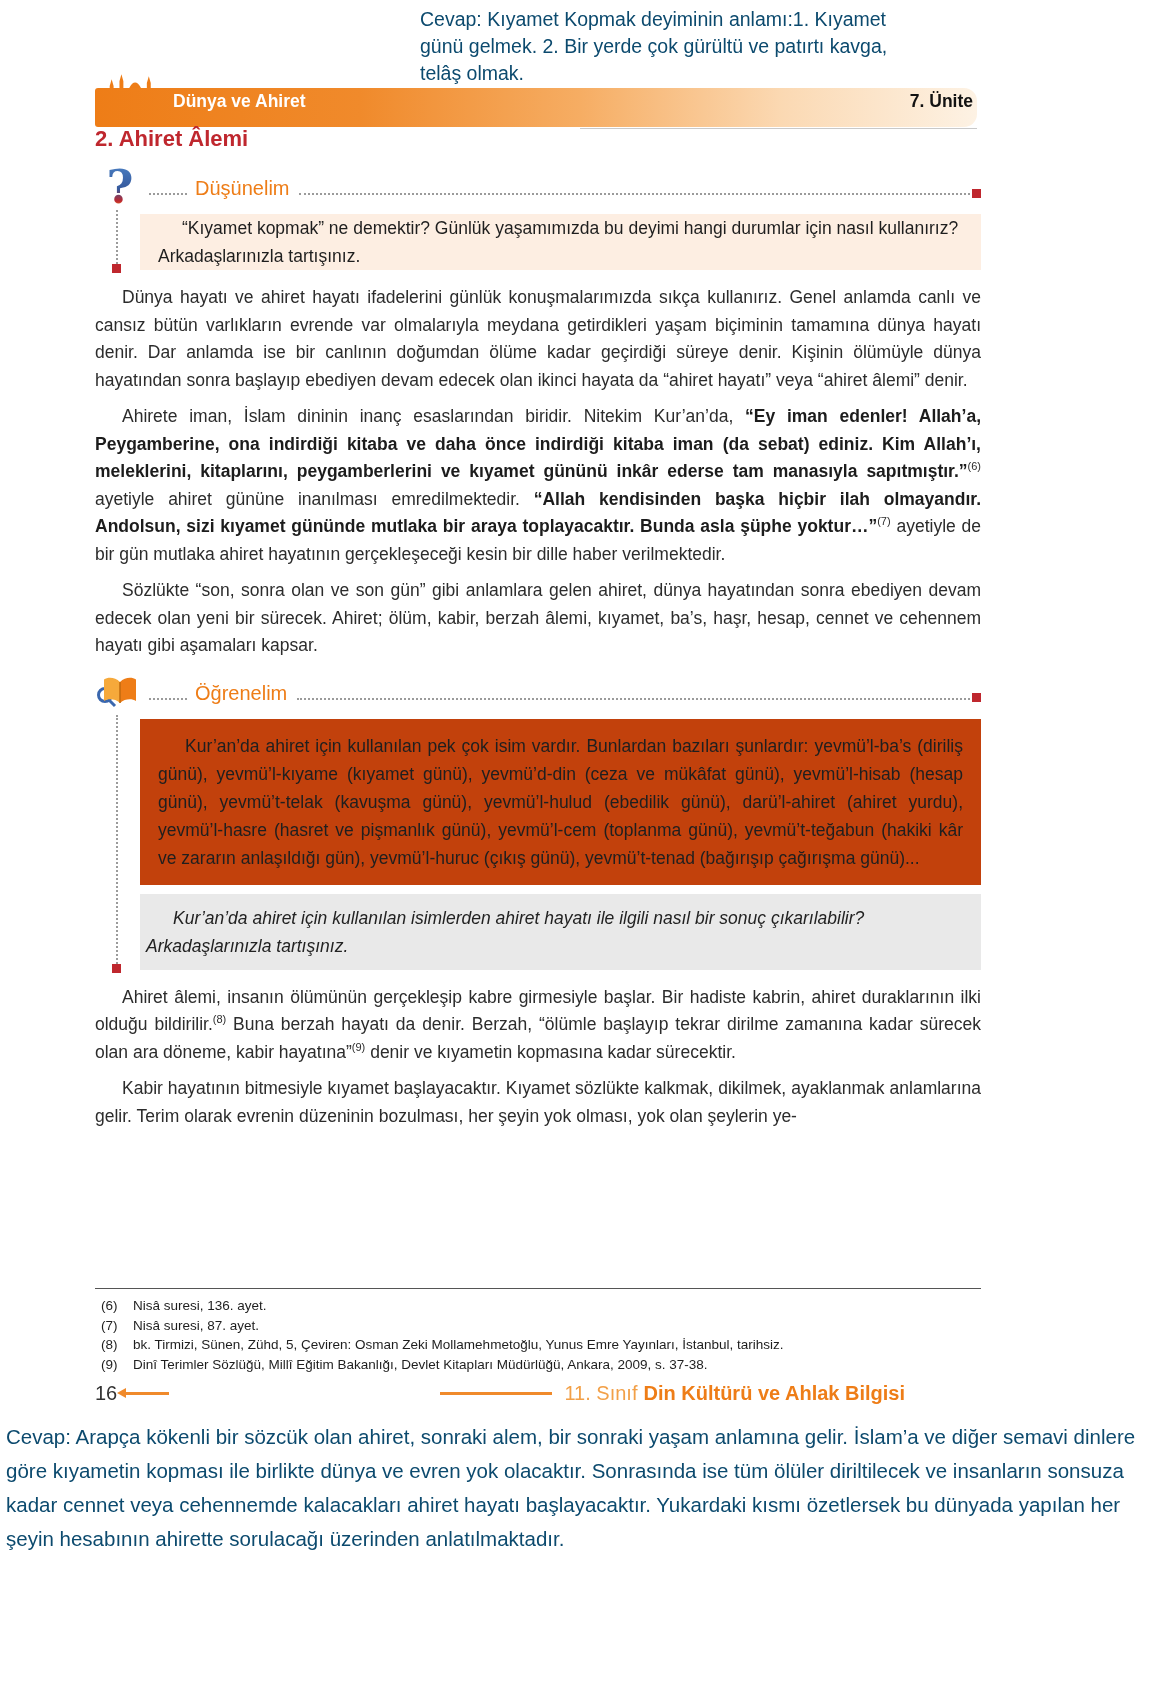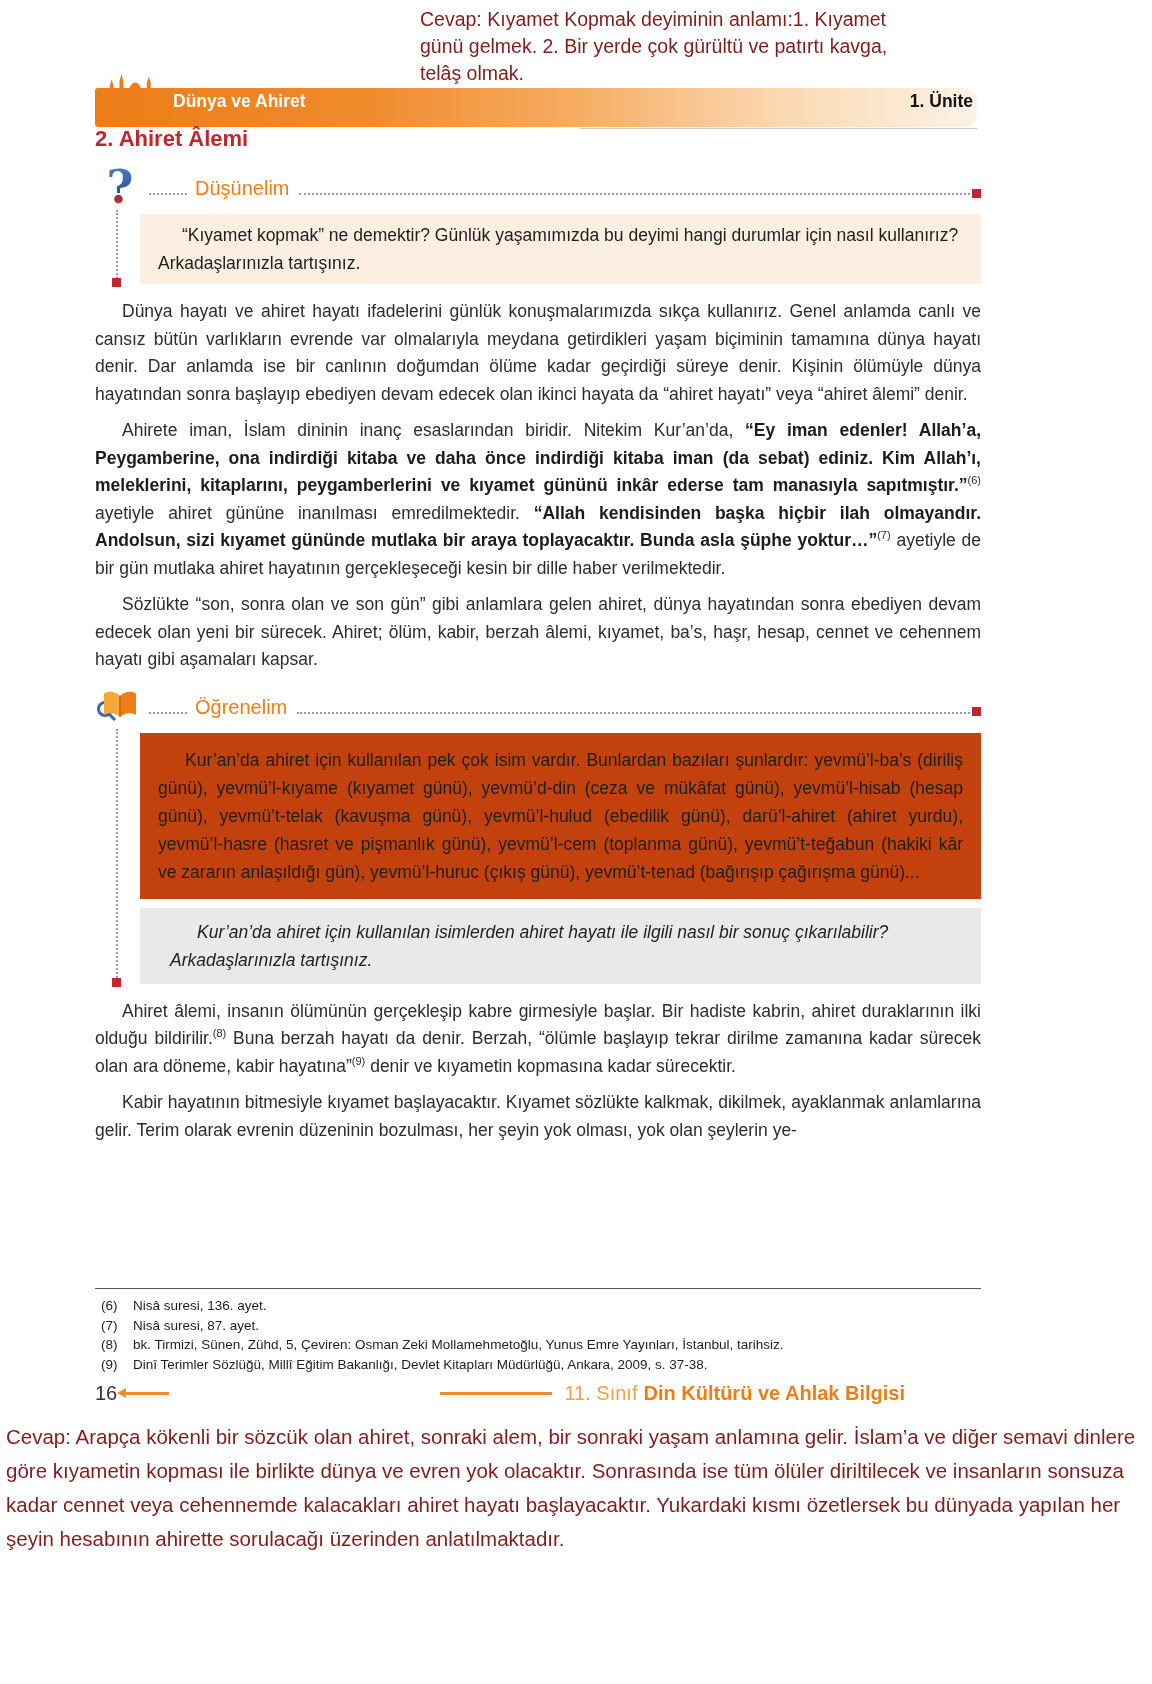--- a/index.html
+++ b/index.html
@@ -2,21 +2,21 @@
 <html><head>
 <meta charset="utf-8">
 <style>
   * { box-sizing: border-box; }
   html, body { margin: 0; padding: 0; }
   body { background: #ffffff; }
   .page { position: relative; width: 1152px; height: 1684px; background: #ffffff;
           font-family: "Liberation Sans", "DejaVu Sans", sans-serif; color: #2c2c2c; overflow: hidden; }
 
   
-  .annot { color: #7f1d1d; }
+  .annot { color: #0c4a6e; }
   .annot-top { position: absolute; left: 420px; top: 6px; width: 482px; font-size: 19.5px; line-height: 27px; }
   .annot-bottom { position: absolute; left: 6px; top: 1420px; width: 1142px; font-size: 20.5px; line-height: 34px; }
 
   
   .skyline { position: absolute; left: 96px; top: 66px; }
   .band { position: absolute; left: 95px; top: 88px; width: 882px; height: 39px;
           background: linear-gradient(90deg, #ee7d17 0%, #f08a2b 30%, #f6ad63 55%, #fbd9b3 78%, #fdf2e4 100%);
           border-radius: 3px 13px 13px 3px; }
   .band::after { content: ""; position: absolute; left: 55%; right: 0; bottom: -2px; border-bottom: 1.5px solid #c9c9c9; }
   .band-title { position: absolute; left: 78px; top: 3px; color: #ffffff; font-weight: 700; font-size: 17.5px; }
@@ -37,25 +37,25 @@
   .leader.short { width: 38px; flex: none; margin: 14px 8px 0 4px; }
   .leader.long { flex: 1; margin: 14px 2px 0 10px; }
   .act-title { flex: none; font-size: 20px; font-weight: 400; color: #ee7d17; margin-top: 3px; }
   .redsq { flex: none; width: 9px; height: 9px; background: #bf272e; margin-top: 12px; }
 
   .act-body { position: relative; margin-left: 45px; }
   .vline { position: absolute; left: -24px; top: -4px; bottom: 2px; width: 0; border-left: 2.5px dotted #9b9b9b; }
   .endsq { position: absolute; left: -28px; bottom: -3px; width: 9px; height: 9px; background: #bf272e; }
   .act-spacer { height: 14px; }
 
-  .peach-box { background: #fdeee2; padding: 7px 18px; font-size: 17.5px; line-height: 28px;
+  .peach-box { background: #fdeee2; padding: 0 18px; font-size: 17.5px; line-height: 28px;
                text-indent: 24px; color: #1e1e1e; }
   .gray-box { background: #c2410c; padding: 13px 18px; font-size: 17.5px; line-height: 28px;
               text-align: justify; text-indent: 27px; color: #1f1f1f; margin-bottom: 9px; }
-  .gray-box-q { background: #e9e9e9; padding: 10px 30px; font-size: 17.5px; line-height: 28px;
+  .gray-box-q { background: #e9e9e9; padding: 10px 6px; font-size: 17.5px; line-height: 28px;
                 font-style: italic; text-indent: 27px; color: #222222; }
 
   .body-p { margin: 0 0 9px 0; font-size: 17.5px; line-height: 27.5px; text-align: justify;
             text-indent: 27px; color: #2c2c2c; }
   .body-p b { color: #1c1c1c; }
   sup { font-size: 11px; line-height: 0; vertical-align: super; }
 
   .footnotes { position: absolute; left: 95px; top: 1288px; width: 886px; border-top: 1.2px solid #555555;
                padding-top: 7px; font-size: 13.5px; line-height: 19.5px; color: #1e1e1e; }
   .fn-row { display: flex; }
@@ -82,21 +82,21 @@
   <div class="annot annot-top">Cevap: Kıyamet Kopmak deyiminin anlamı:1. Kıyamet günü gelmek. 2. Bir yerde çok gürültü ve patırtı kavga, telâş olmak.</div>
 
   <div class="skyline">
     <svg width="88" height="42" viewBox="0 0 90 42">
       <path fill="#ee7d17" d="M0 42 L0 32 L6 32 L6 24 L10 24 L10 32 L14 32 L14 20 L16 13 L18 20 L18 32 L24 32 L24 15 L26 8 L28 15 L28 32 L34 32 L34 22 Q40 11 46 22 L46 32 L52 32 L52 17 L54 10 L56 17 L56 32 L64 32 L64 26 L70 26 L70 32 L78 32 L78 28 L84 28 L84 32 L90 32 L90 42 Z"></path>
     </svg>
   </div>
 
   <div class="band">
     <span class="band-title">Dünya ve Ahiret</span>
-    <span class="unit">1. Ünite</span>
+    <span class="unit">7. Ünite</span>
   </div>
 
   <div class="content">
 
     <h1 class="sec-title">2. Ahiret Âlemi</h1>
 
     <div class="activity">
       <div class="act-head">
         <span class="icon-wrap">
             <span class="qmark">?</span>

